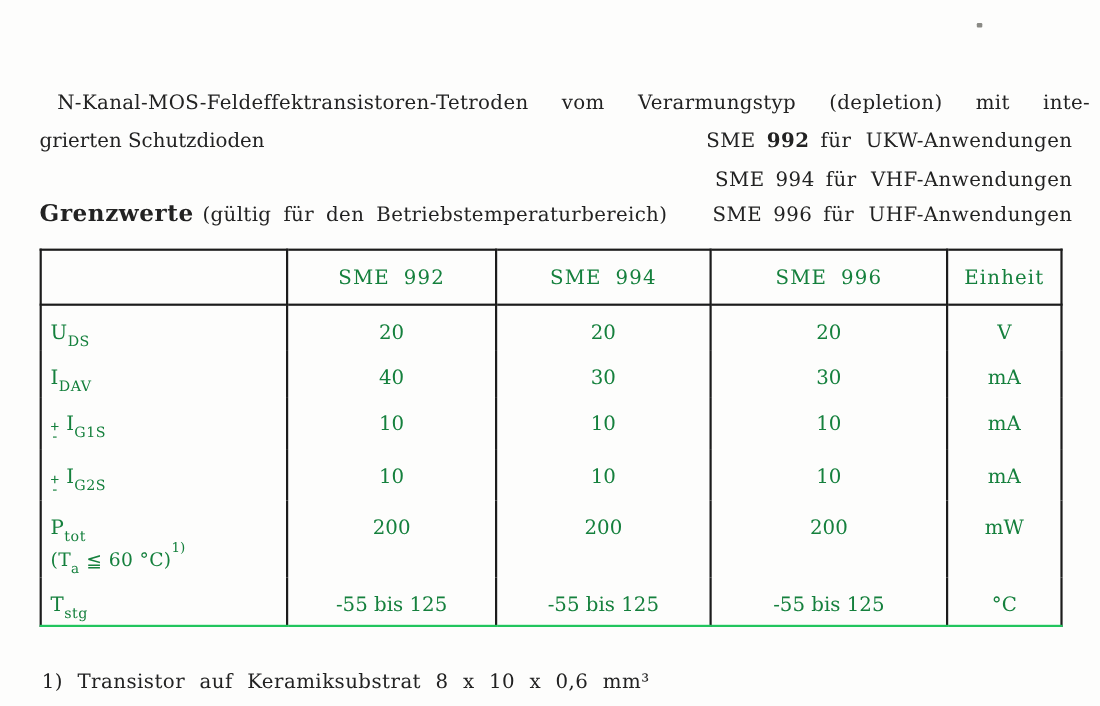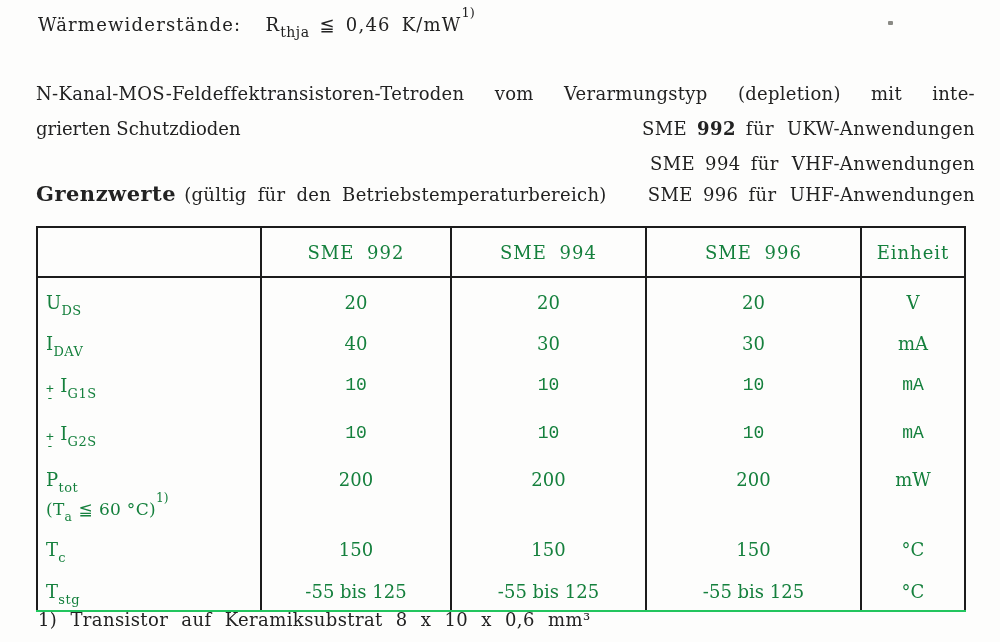--- a/index.html
+++ b/index.html
@@ -16,21 +16,21 @@
 
   
   .thermal { top: 12px; left: 38px; font-size: 18px; letter-spacing: 1.2px; word-spacing: 4px; }
   .thermal .formula { margin-left: 24px; }
   .thermal sub.big { font-size: 0.78em; vertical-align: -0.45em; letter-spacing: 0.5px; }
   .rel { margin: 0 10px; }
   sup.fn { font-size: 0.72em; position: relative; top: -0.55em; letter-spacing: 0; }
 
   
   .desc1 {
-    top: 83px; left: 36px; width: 939px;
+    top: 83px; left: 52px; width: 939px;
     font-size: 18px; letter-spacing: 0.3px;
     text-align: justify; text-align-last: justify; white-space: normal;
   }
   .line-flex {
     left: 36px; width: 939px;
     display: flex; justify-content: space-between; align-items: baseline;
     font-size: 18px;
   }
   .row2 { top: 118px; }
   .row3 { top: 153px; justify-content: flex-end; }
@@ -62,39 +62,36 @@
   td.val { text-align: center; }
   td.unit { text-align: center; }
   sub.psub { font-size: 0.72em; vertical-align: -0.5em; letter-spacing: 0.5px; }
   .pm {
     display: inline-flex; flex-direction: column; align-items: center;
     font-size: 13px; line-height: 9px; margin-right: 6px;
     position: relative; top: 1px; font-family: "DejaVu Sans Mono", monospace;
   }
   tr.h40 { height: 40px; } tr.h38 { height: 38px; } tr.h48 { height: 48px; }
   tr.h46 { height: 46px; } tr.h66 { height: 66px; } tr.h36 { height: 36px; } tr.h44 { height: 44px; }
-  tr.deep td.val, tr.deep td.unit { padding-top: 14px; font-family: Liberation Mono, monospace; }
+  tr.deep td.val, tr.deep td.unit { padding-top: 14px; }
   .cond { display: block; font-size: 17px; margin-top: 2px; white-space: nowrap; }
   .cond .rel { margin: 0 6px; }
 
   
   .footnote { top: 609px; left: 38px; font-size: 18px; letter-spacing: 0.4px; word-spacing: 7px; }
 
   .speck { top: 21px; left: 888px; width: 5px; height: 4px; background: #8a8a85; border-radius: 1px; }
 </style>
 </head>
 <body>
 
 <div class="page">
 
   <div class="abs speck"></div>
 
-  <div class="abs thermal">
-    <span>Wärmewiderstände:</span><span class="formula"><span>R</span><sub class="big">thja</sub><span class="rel">≦</span><span>0,46 K/mW</span><sup class="fn">1)</sup></span>
-  </div>
 
   <div class="abs desc1">N-Kanal-MOS-Feldeffektransistoren-Tetroden vom Verarmungstyp (depletion) mit inte-</div>
 
   <div class="abs line-flex row2">
     <span>grierten Schutzdioden</span>
     <span class="app-line"><span class="model">SME</span><span class="num num-emph">992</span><span>für UKW-Anwendungen</span></span>
   </div>
 
   <div class="abs line-flex row3">
     <span class="app-line"><span class="model">SME</span><span class="num">994</span><span>für VHF-Anwendungen</span></span>
@@ -157,27 +154,20 @@
         <td class="val">10</td>
         <td class="unit">mA</td>
       </tr>
       <tr class="h66">
         <td class="sym"><span>P</span><sub class="psub">tot</sub><span class="cond"><span>(T</span><sub class="psub">a</sub><span class="rel">≦</span><span>60 °C)</span><sup class="fn">1)</sup></span></td>
         <td class="val">200</td>
         <td class="val">200</td>
         <td class="val">200</td>
         <td class="unit">mW</td>
       </tr>
-      <tr class="h36">
-        <td class="sym"><span>T</span><sub class="psub">c</sub></td>
-        <td class="val">150</td>
-        <td class="val">150</td>
-        <td class="val">150</td>
-        <td class="unit">°C</td>
-      </tr>
       <tr class="h44 body-last">
         <td class="sym"><span>T</span><sub class="psub">stg</sub></td>
         <td class="val">-55 bis 125</td>
         <td class="val">-55 bis 125</td>
         <td class="val">-55 bis 125</td>
         <td class="unit">°C</td>
       </tr>
     </tbody>
   </table>
 

